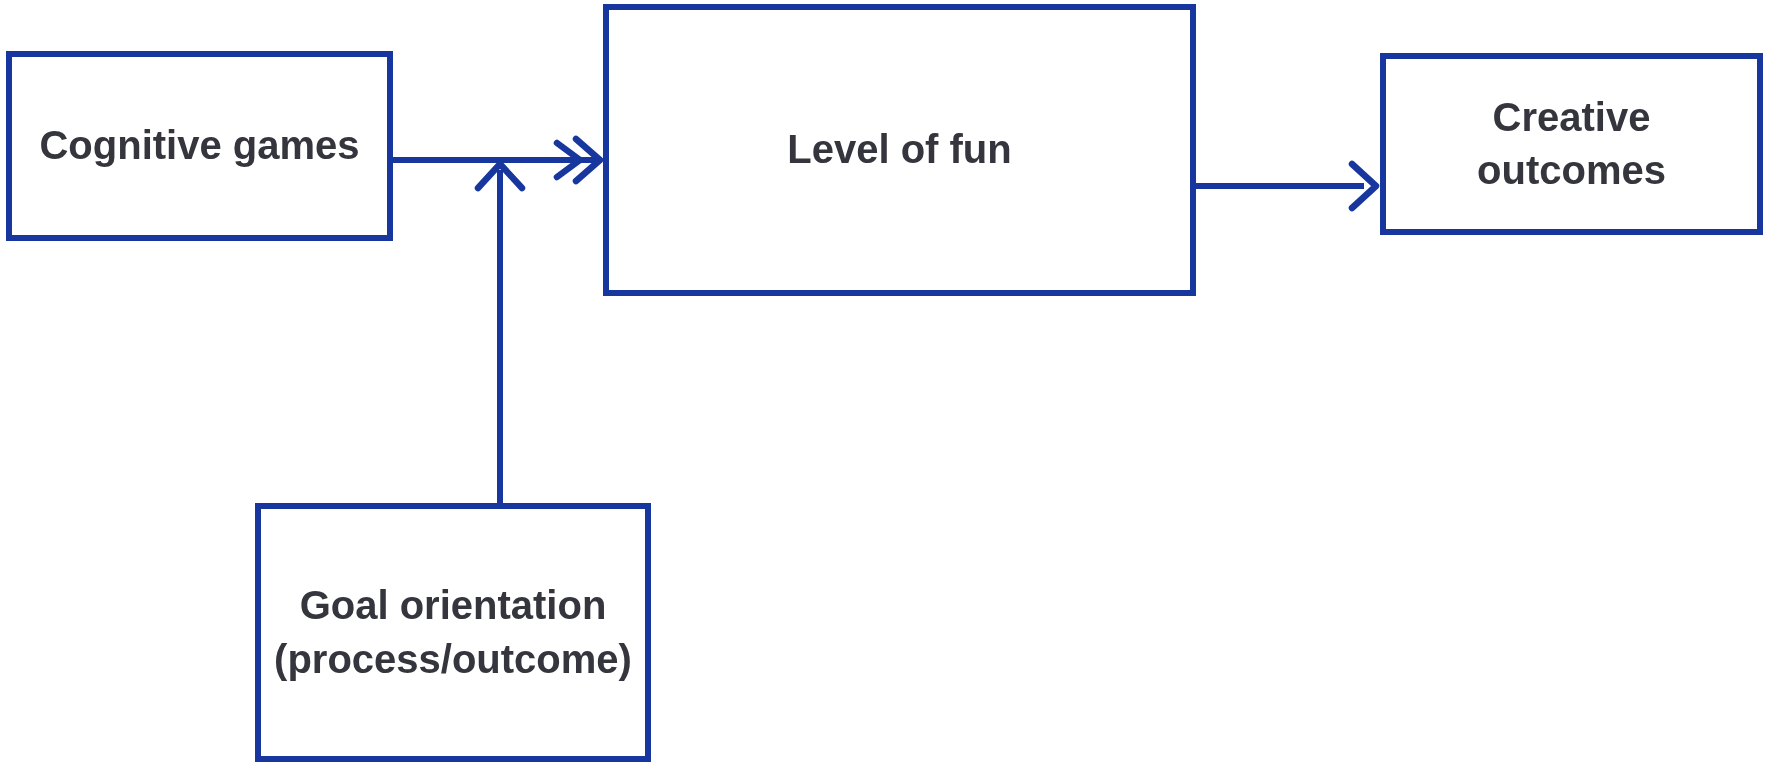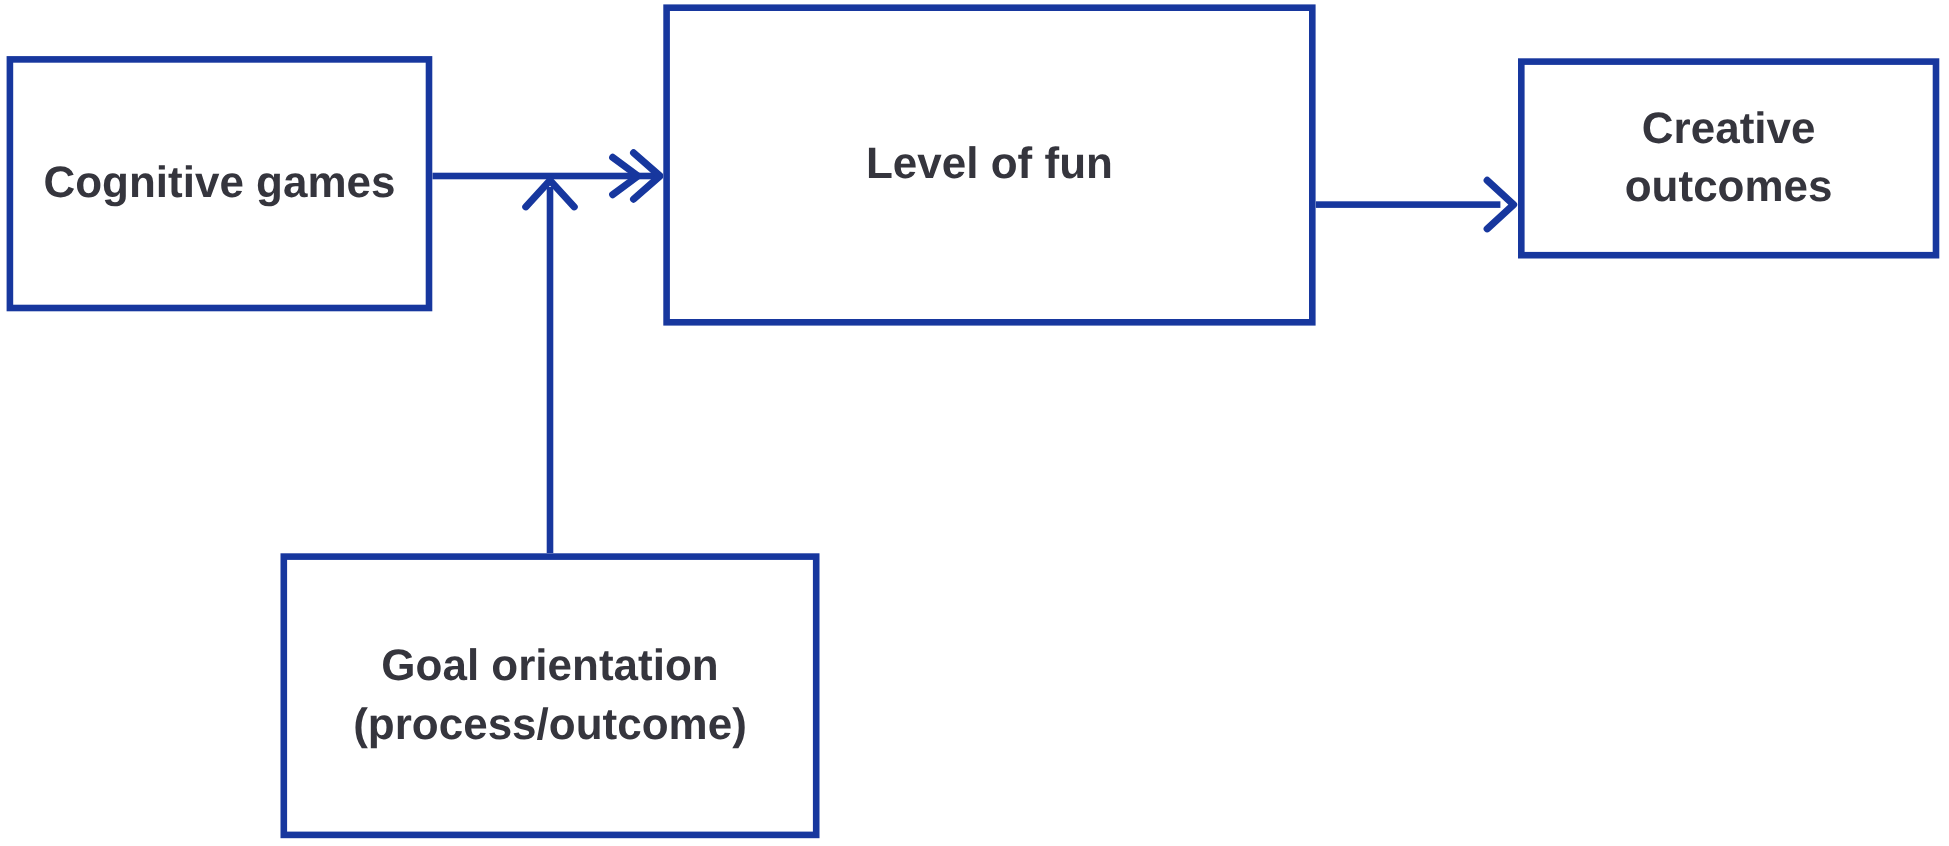--- a/index.html
+++ b/index.html
@@ -28,24 +28,24 @@
     justify-content: center;
     text-align: center;
     color: var(--text);
     font-weight: 700;
     font-size: 40px;
     line-height: 1.33;
     gap: 21px;
     z-index: 2;
   }
   .node p { margin: 17px; }
-  #node-cognitive-games { left: 6px;    top: 51px;  width: 387px; height: 232px; }
+  #node-cognitive-games { left: 6px;    top: 51px;  width: 387px; height: 190px; }
   #node-mediator        { left: 603px;  top: 4px;   width: 593px; height: 292px; }
   #node-creative        { left: 1380px; top: 53px;  width: 383px; height: 182px; }
-  #node-moderator       { left: 255px;  top: 503px; width: 490px; height: 259px; }
+  #node-moderator       { left: 255px;  top: 503px; width: 396px; height: 259px; }
   #node-creative .label-narrow { max-width: 260px; }
   .edges-layer {
     position: absolute;
     left: 0; top: 0;
     width: 1772px;
     height: 769px;
     z-index: 1;
   }
   .edge-line   { fill: var(--accent); }
   .edge-chevron {

